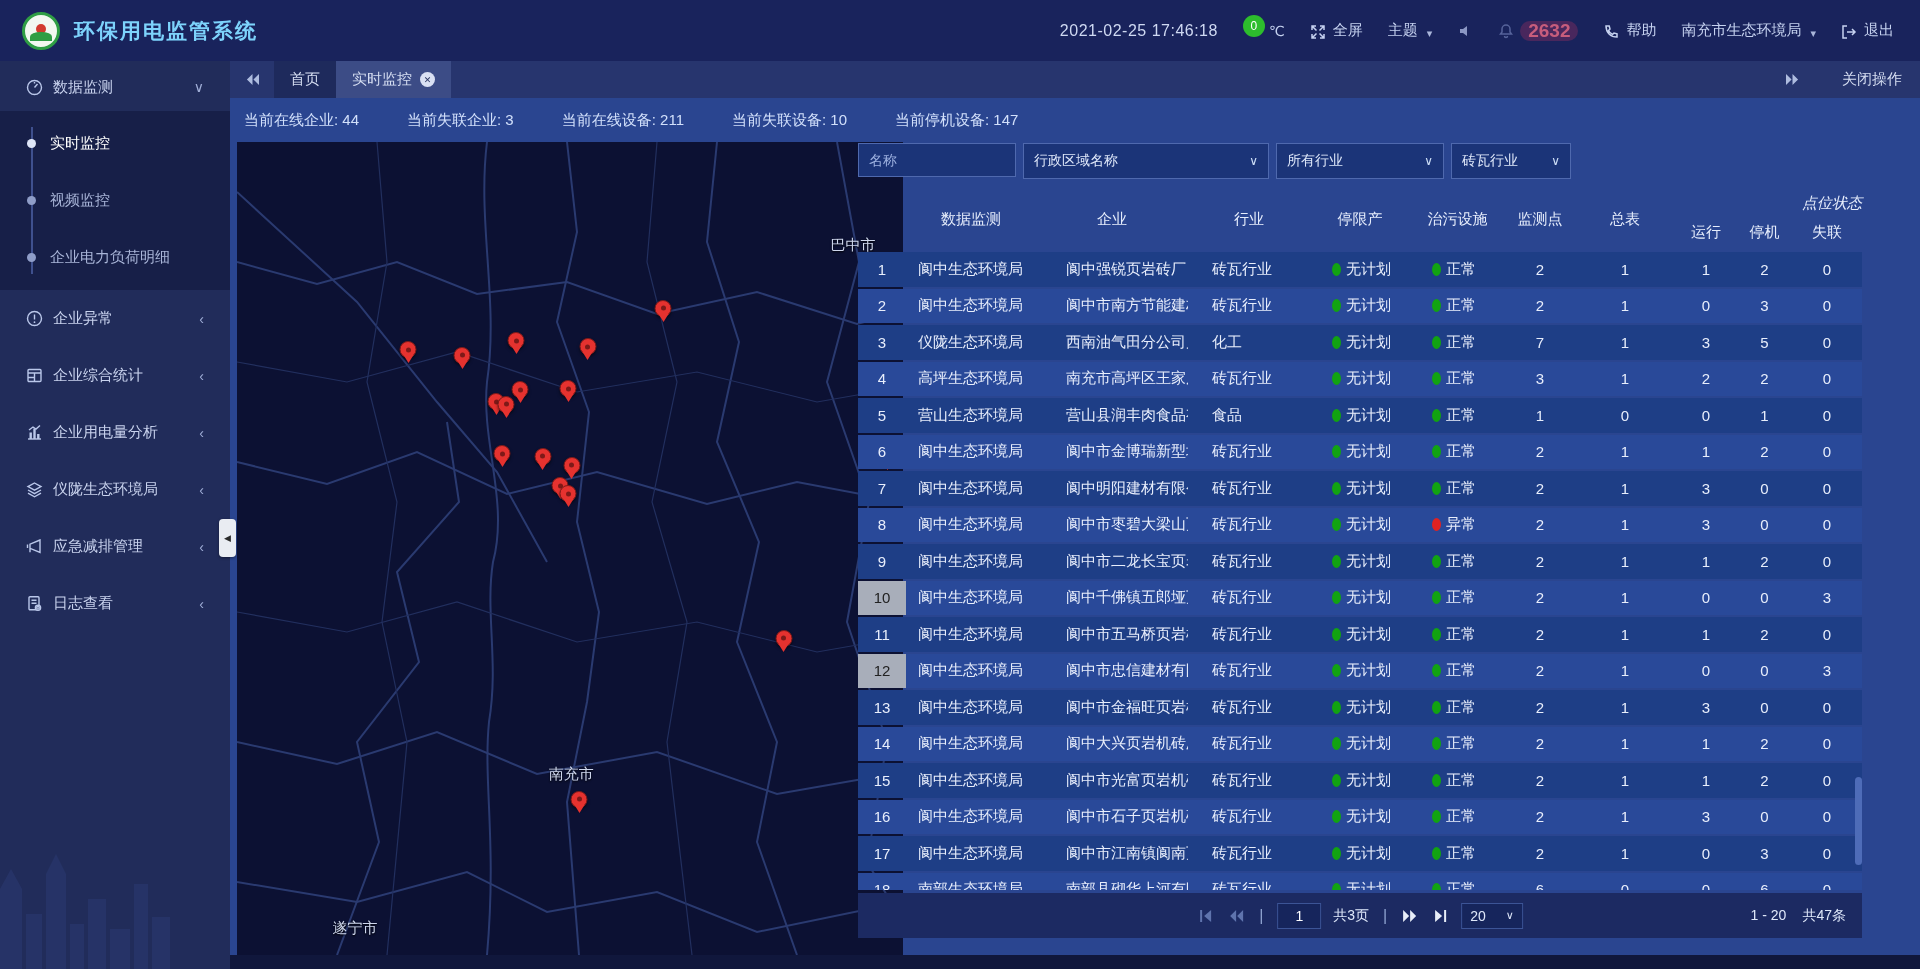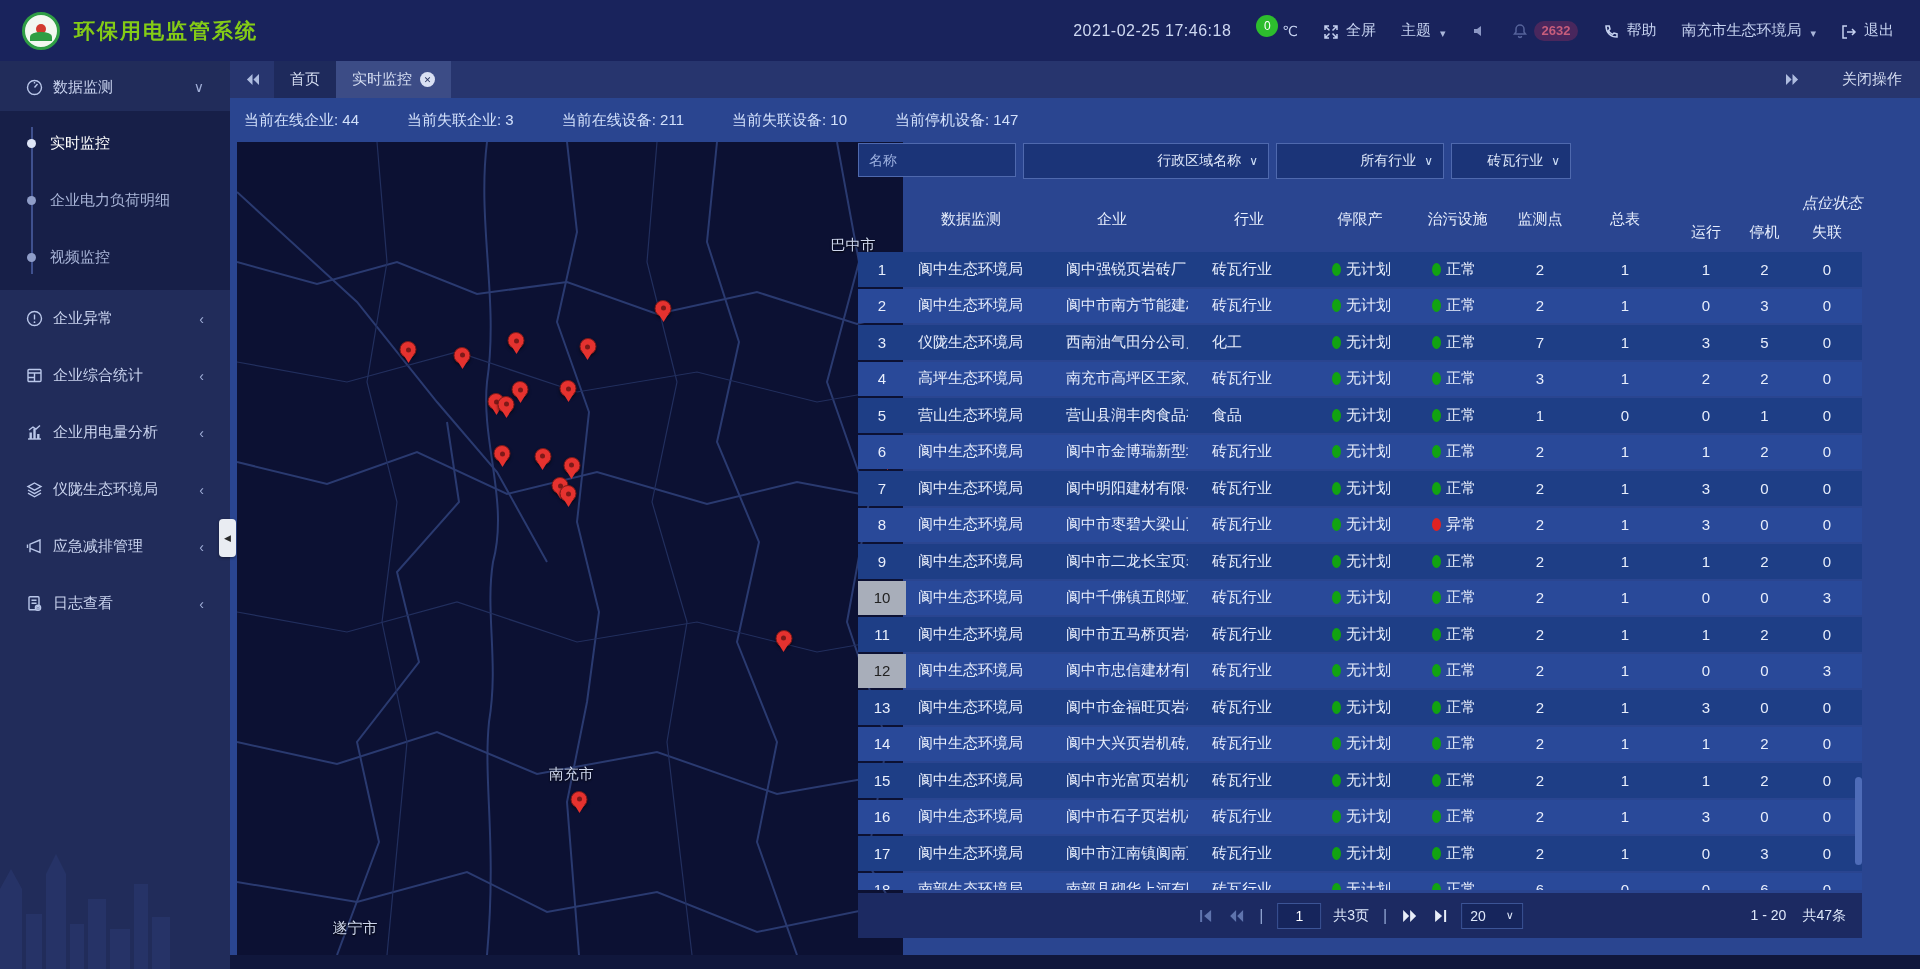--- a/index.html
+++ b/index.html
@@ -4,32 +4,32 @@
 <style>
 *{margin:0;padding:0;box-sizing:border-box}
 html,body{width:1920px;height:969px}
 body{position:relative;background:#10173c;font-family:"Liberation Sans","DejaVu Sans",sans-serif;overflow:hidden;color:#fff}
 
 
 .header{position:absolute;top:0;left:0;right:0;height:61px;background:#19235c;display:flex;align-items:center;z-index:30}
 .logo{width:38px;height:38px;border-radius:50%;background:#f2f8f0;border:3px solid #2f9e44;margin:0 14px 0 22px;position:relative;flex:0 0 auto}
 .logo i{position:absolute;left:50%;top:9px;width:10px;height:10px;margin-left:-5px;border-radius:50%;background:#d23b2e}
 .logo b{position:absolute;left:5px;right:5px;bottom:6px;height:9px;border-radius:50% 50% 0 0;background:#2f9e44}
-.app-title{font-size:21px;font-weight:bold;letter-spacing:2px;color:#84cc16}
+.app-title{font-size:21px;font-weight:bold;letter-spacing:2px;color:#7dd3fc}
 .header-right{margin-left:auto;display:flex;align-items:center;gap:25px;padding-right:26px;color:#c6d2f0;font-size:15px}
 .datetime{font-size:16px;color:#cfd9f2;letter-spacing:.5px}
 .temp-wrap{display:flex;align-items:flex-start;gap:4px}
 .temp-badge{width:22px;height:22px;border-radius:50%;background:#2dbd2d;color:#fff;font-size:12px;display:flex;align-items:center;justify-content:center;margin-top:-8px}
 .temp-unit{font-size:14px}
 .hbtn{display:flex;align-items:flex-end;gap:7px;cursor:pointer;white-space:nowrap}
 .hicon{width:16px;height:16px;stroke:#c6d2f0;fill:none;stroke-width:1.5}
 .hicon.filled{fill:#8b97c4;stroke:none}
 .caret{font-size:11px;color:#aab6da;margin-left:2px}
 .bell-badge{display:flex;align-items:center;gap:6px}
-.badge-pill{min-width:44px;height:20px;border-radius:10px;background:rgba(164,48,94,.35);color:#c75d7c;font-weight:bold;font-size:13px;display:flex;align-items:center;justify-content:center;padding:0 8px}
+.badge-pill{min-width:44px;height:20px;border-radius:10px;background:rgba(164,48,94,.35);color:#c75d7c;font-weight:bold;font-size:19px;display:flex;align-items:center;justify-content:center;padding:0 8px}
 
 
 .sidebar{position:absolute;top:61px;left:0;width:230px;bottom:0;background:#212c5a;font-size:15px;z-index:20;overflow:hidden}
 .menu-group{height:48px;display:flex;align-items:center;padding:0 26px;cursor:pointer;color:#c9d3ee}
 .menu-group:first-child{margin-top:2px}
 .mg-icon{width:17px;height:17px;display:inline-flex;flex:0 0 auto}
 .mg-icon svg{width:17px;height:17px;stroke:#bac7ea;fill:none;stroke-width:1.4}
 .mg-label{margin-left:10px}
 .mg-caret{margin-left:auto;color:#9fadd6;font-size:14px}
 .menu-group.tall{height:57px}
@@ -62,21 +62,21 @@
 .pin:before{content:"";position:absolute;left:50%;top:50%;width:5px;height:5px;border-radius:50%;background:#7e1a18;transform:translate(-50%,-50%)}
 .pin:after{content:"";position:absolute;left:50%;top:12px;transform:translateX(-50%);border:6px solid transparent;border-top:9px solid inherit}
 .pin .tip{position:absolute;left:50%;top:13px;transform:translateX(-50%);width:0;height:0;border:5px solid transparent;border-top:8px solid #e5322f}
 .collapse-handle{position:absolute;left:219px;top:519px;width:17px;height:38px;background:#e9ecf2;border-radius:4px;display:flex;align-items:center;justify-content:center;color:#2a2a2a;font-size:9px;cursor:pointer;z-index:25;box-shadow:0 1px 3px rgba(0,0,0,.4)}
 
 
 .rightpanel{position:absolute;left:858px;top:143px;width:1004px;height:795px}
 .filters{display:flex;gap:7px;height:34px;margin-bottom:9px}
 .f-input{width:158px;background:#1b3478;border:1px solid #4f69ae;color:#9db1e0;font-size:14px;padding:0 10px;outline:none}
 .f-input::placeholder{color:#9db1e0}
-.f-select{display:flex;align-items:center;justify-content:flex-end;background:#1b3478;border:1px solid #4f69ae;color:#dfe8fa;font-size:14px;padding:17px 10px;cursor:pointer}
+.f-select{display:flex;align-items:center;justify-content:space-between;background:#1b3478;border:1px solid #4f69ae;color:#dfe8fa;font-size:14px;padding:17px 10px;cursor:pointer}
 .f-select.w1{width:246px}.f-select.w2{width:168px}.f-select.w3{width:120px}
 .f-select .chev{color:#cfe0f8;font-size:12px;margin-left:8px}
 
 .thead{display:grid;grid-template-columns:48px 130px 152px 122px 100px 95px 70px 100px 187px;height:66px;font-size:15px;color:#e6edfc;align-items:center}
 .thead .th{text-align:center}
 .th-group{height:100%;display:flex;flex-direction:column;justify-content:space-between;padding:8px 0 10px}
 .th-group .group-title{font-style:italic;text-align:right;font-weight:normal}
 .th-sub{display:grid;grid-template-columns:62px 55px 70px;text-align:center}
 
 .rows{position:relative;height:638px;overflow:hidden}
@@ -174,25 +174,25 @@
         <span class="mg-label">数据监测</span>
         <span class="mg-caret">∨</span>
       </div>
       <div class="submenu">
         <div class="submenu-item active">
           <span class="dot"></span>
           <span>实时监控</span>
         </div>
         <div class="submenu-item">
           <span class="dot"></span>
-          <span>企业电力负荷明细</span>
+          <span>视频监控</span>
         </div>
         <div class="submenu-item">
           <span class="dot"></span>
-          <span>视频监控</span>
+          <span>企业电力负荷明细</span>
         </div>
       </div>
       <div class="menu-group tall">
         <span class="mg-icon">
           <svg viewBox="0 0 17 17">
             <circle cx="8.5" cy="8.5" r="7"></circle>
             <path d="M8.5 4.5v5"></path>
             <circle cx="8.5" cy="12.2" r=".9" fill="#bac7ea" stroke="none"></circle>
           </svg>
         </span>

